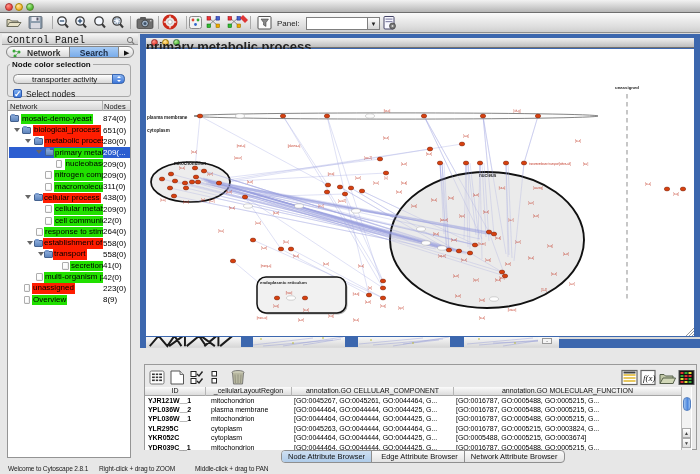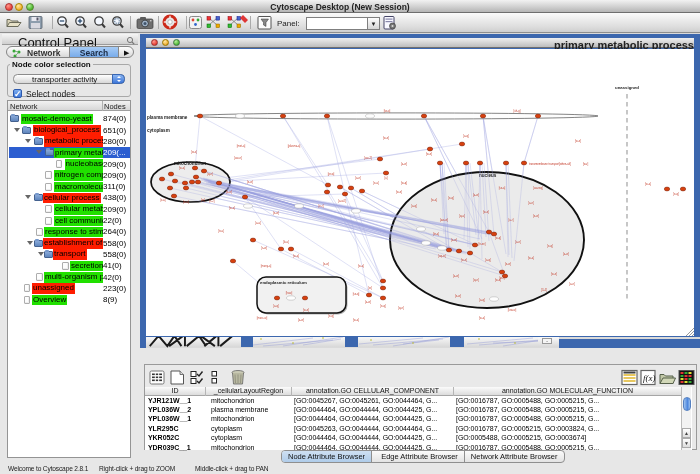--- a/index.html
+++ b/index.html
@@ -10,21 +10,21 @@
 #titlebar .t{position:absolute;left:0;right:20px;top:1.5px;text-align:center;font-size:8.5px;font-weight:bold;color:#222;}
 
 #toolbar{left:0;top:13px;width:700px;height:20px;background:linear-gradient(#fafafa,#dedede 70%,#cfcfcf);border-bottom:1px solid #8e8e8e;}
 .tsep{position:absolute;top:3px;width:1px;height:13px;background:#aaa;}
 #searchlbl{position:absolute;left:277px;top:5.5px;font-size:8px;color:#222;}
 #searchbox{position:absolute;left:306px;top:3.5px;width:62px;height:13px;background:#fff;border:1px solid #7f7f7f;}
 #searchdd{position:absolute;left:368px;top:3.5px;width:12px;height:13px;background:linear-gradient(#fdfdfd,#d6d6d6);border:1px solid #7f7f7f;border-left:none;font-size:6px;color:#222;text-align:center;line-height:13px;}
 
 #cpanel{left:2px;top:33px;width:136px;height:426px;background:#e7e7e7;}
 #cphead{position:absolute;left:0;top:1px;width:136px;height:11px;background:linear-gradient(#f5f5f5,#cfcfcf);border-bottom:1px solid #9a9a9a;}
-#cphead .t{position:absolute;left:16px;top:1px;font-size:13px;color:#111;}
+#cphead .t{position:absolute;left:5px;top:1px;font-size:10px;color:#111;font-family:Liberation Mono, monospace;}
 #cptabs{position:absolute;left:4px;top:13px;width:128px;height:12px;border:1px solid #868686;border-radius:6px;background:linear-gradient(#fdfdfd,#d8d8d8);overflow:hidden;}
 #tabmosaic{position:absolute;left:62px;top:0;width:50px;height:12px;background:linear-gradient(#a6cbf5,#6fa5e8);border-left:1px solid #868686;border-right:1px solid #868686;}
 #cptabs .nt{position:absolute;left:20px;top:1px;font-size:8.5px;font-weight:bold;color:#333;}
 #cptabs .mt{position:absolute;left:64px;top:1px;width:46px;text-align:center;font-size:8.5px;font-weight:bold;color:#1b2b45;}
 #cptabs .ar{position:absolute;left:117px;top:2px;font-size:7px;color:#111;}
 #grpbox{position:absolute;left:5px;top:31px;width:124px;height:33px;border:1px solid #a8a8a8;border-radius:3px;}
 #grplbl{position:absolute;left:8px;top:26.5px;background:#e7e7e7;padding:0 2px;font-size:8px;font-weight:bold;color:#111;}
 #combo{position:absolute;left:11px;top:41px;width:112px;height:9.5px;background:linear-gradient(#ffffff,#d7d7d7);border:1px solid #8b8b8b;border-radius:4.5px;}
 #combo .t{position:absolute;left:18px;top:0px;font-size:8px;color:#111;}
 #combo .btn{position:absolute;right:-1px;top:-1px;width:13px;height:9.5px;background:linear-gradient(#8cb6f2,#3e77d9);border:1px solid #3766b4;border-radius:0 4.5px 4.5px 0;}
@@ -44,21 +44,21 @@
 .r{background:#ff1d00;}
 .arw{position:absolute;top:3px;width:0;height:0;border-left:3.5px solid transparent;border-right:3.5px solid transparent;border-top:4.5px solid #666;}
 .fold{position:absolute;top:2px;width:9px;height:7px;background:linear-gradient(#89a9d8,#5e85bd);border:0.5px solid #44618f;border-radius:1px;}
 .fold:before{content:"";position:absolute;left:0;top:-2px;width:4px;height:2px;background:#7698cc;border-radius:1px 1px 0 0;}
 .file{position:absolute;top:1.5px;width:6.5px;height:8px;background:#fdfdfd;border:0.6px solid #adadad;border-radius:1px;box-shadow:inset -1px -1px 0 #eee;}
 
 #desktop{left:140px;top:33px;width:560px;height:315px;background:#dadada;overflow:hidden;}
 #frame{position:absolute;left:0;top:1px;width:560px;height:314px;}
 #fborder{position:absolute;left:0;top:0;width:559.5px;height:303px;background:#3c67ae;}
 #ftitle{position:absolute;left:6px;top:3.5px;width:548px;height:10.5px;background:linear-gradient(#efefef,#bdbdbd);border-bottom:1px solid #6f6f6f;}
-#ftitle .t{position:absolute;left:0;right:0;top:1px;text-align:right;font-size:11px;font-weight:bold;color:#222;}
+#ftitle .t{position:absolute;left:0;right:0;top:1px;text-align:left;font-size:13px;font-weight:bold;color:#222;}
 .flight{position:absolute;top:1.5px;width:7px;height:7px;border-radius:50%;}
 #canvas{position:absolute;left:6px;top:14.5px;width:548px;height:287.5px;background:#fff;}
 
 .bstrip{position:absolute;background:linear-gradient(#fbfbfb,#d8d8d8);border-top:1px solid #9a9a9a;}
 .bblue{position:absolute;background:#3c67ae;}
 
 #dpanel{left:140px;top:348px;width:560px;height:115px;background:#e7e7e7;}
 #dphead{position:absolute;left:0;top:0;width:560px;height:14px;background:linear-gradient(#f4f4f4,#c9c9c9);border-top:1px solid #888;border-bottom:1px solid #909090;}
 #dphead .t{position:absolute;left:4px;top:2px;font-size:8.5px;color:#111;}
 #dpbody{position:absolute;left:3.5px;top:15.5px;width:553px;height:86px;background:#e9e9e9;border:1px solid #9a9a9a;}
@@ -80,21 +80,20 @@
 #btabs .mid{border-right:1px solid #8f8f8f;padding-left:9px;}
 
 #status{left:0;top:463px;width:700px;height:11px;background:#e7e7e7;font-size:6.6px;color:#222;letter-spacing:-0.15px;}
 #status span{position:absolute;top:2px;}
 </style></head>
 <body>
 <div class="abs" id="titlebar">
   <div class="light" style="left:4.5px;background:radial-gradient(circle at 35% 30%,#ff9a90,#ee4a40 60%,#b33);border:0.5px solid #a33;"></div>
   <div class="light" style="left:15px;background:radial-gradient(circle at 35% 30%,#ffe9a0,#f5b73d 60%,#c80);border:0.5px solid #a80;"></div>
   <div class="light" style="left:25.5px;background:radial-gradient(circle at 35% 30%,#b6f09a,#57bd3a 60%,#390);border:0.5px solid #583;"></div>
-  <div class="t">Cytoscape Desktop (New Session)</div>
 </div>
 <div class="abs" id="toolbar">
   <div class="tsep" style="left:52px"></div>
   <div class="tsep" style="left:130px"></div>
   <div class="tsep" style="left:158px"></div>
   <div class="tsep" style="left:186px"></div>
   <div class="tsep" style="left:250px"></div>
   <svg id="tbicons" style="position:absolute;left:0;top:0" width="700" height="20" viewBox="0 0 700 20">
       <g stroke="#6b6b5a" stroke-width="1" fill="#d8d2b8">
         <path d="M7 13.5 L7 6.5 L10 6.5 L11.5 8 L18 8 L18 13.5 Z"></path>

